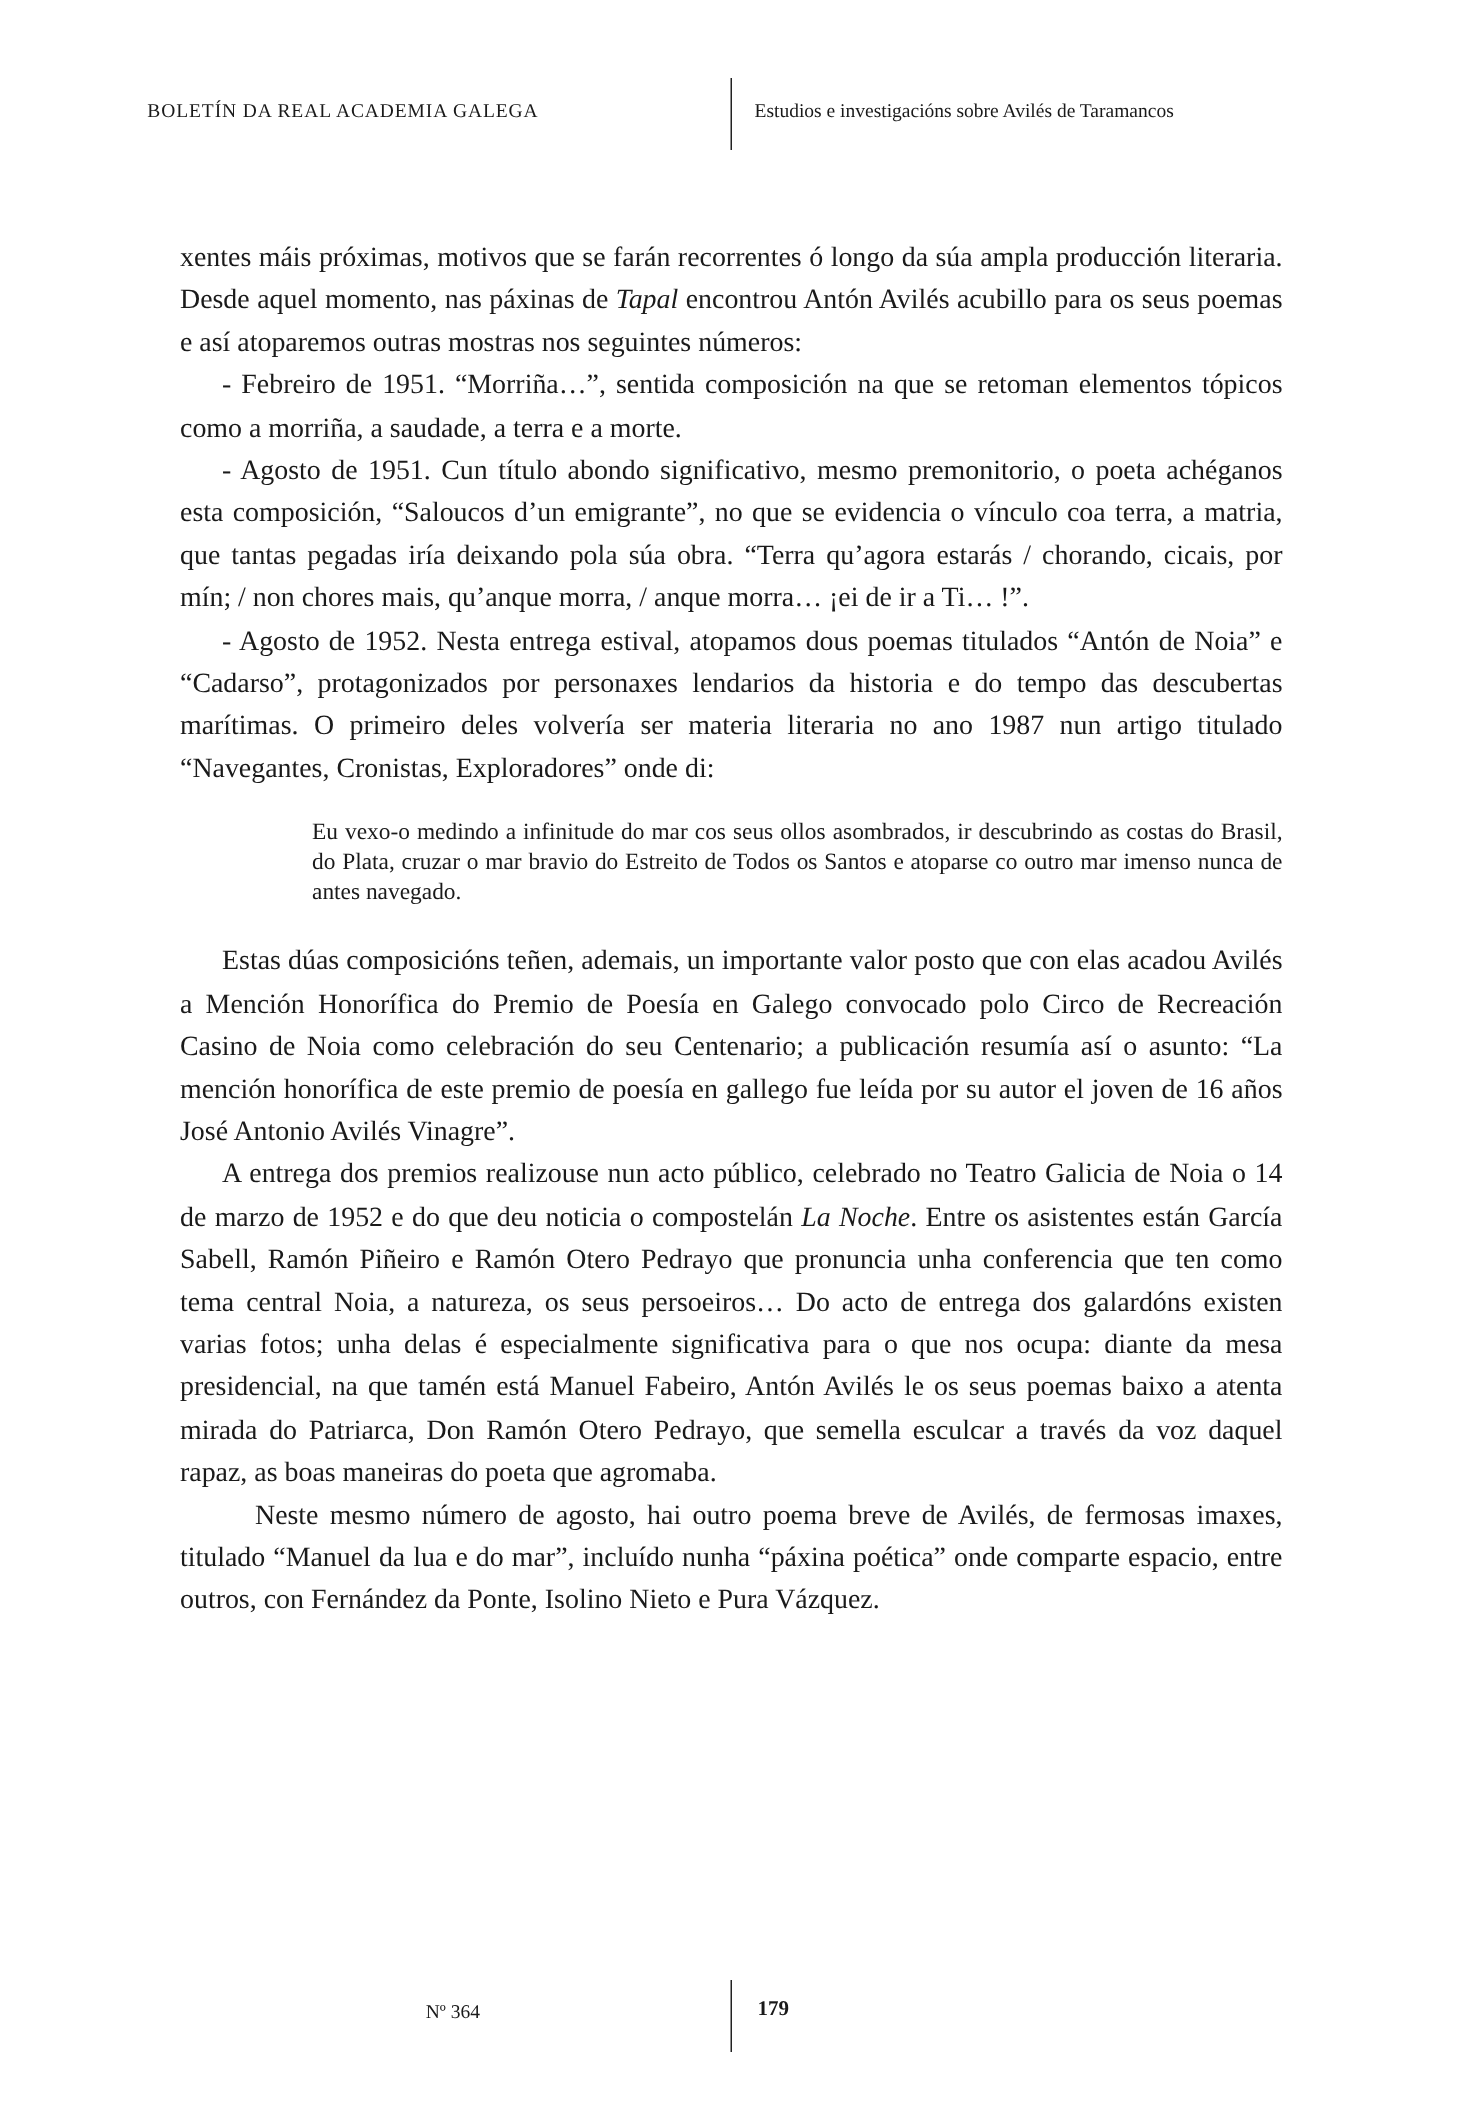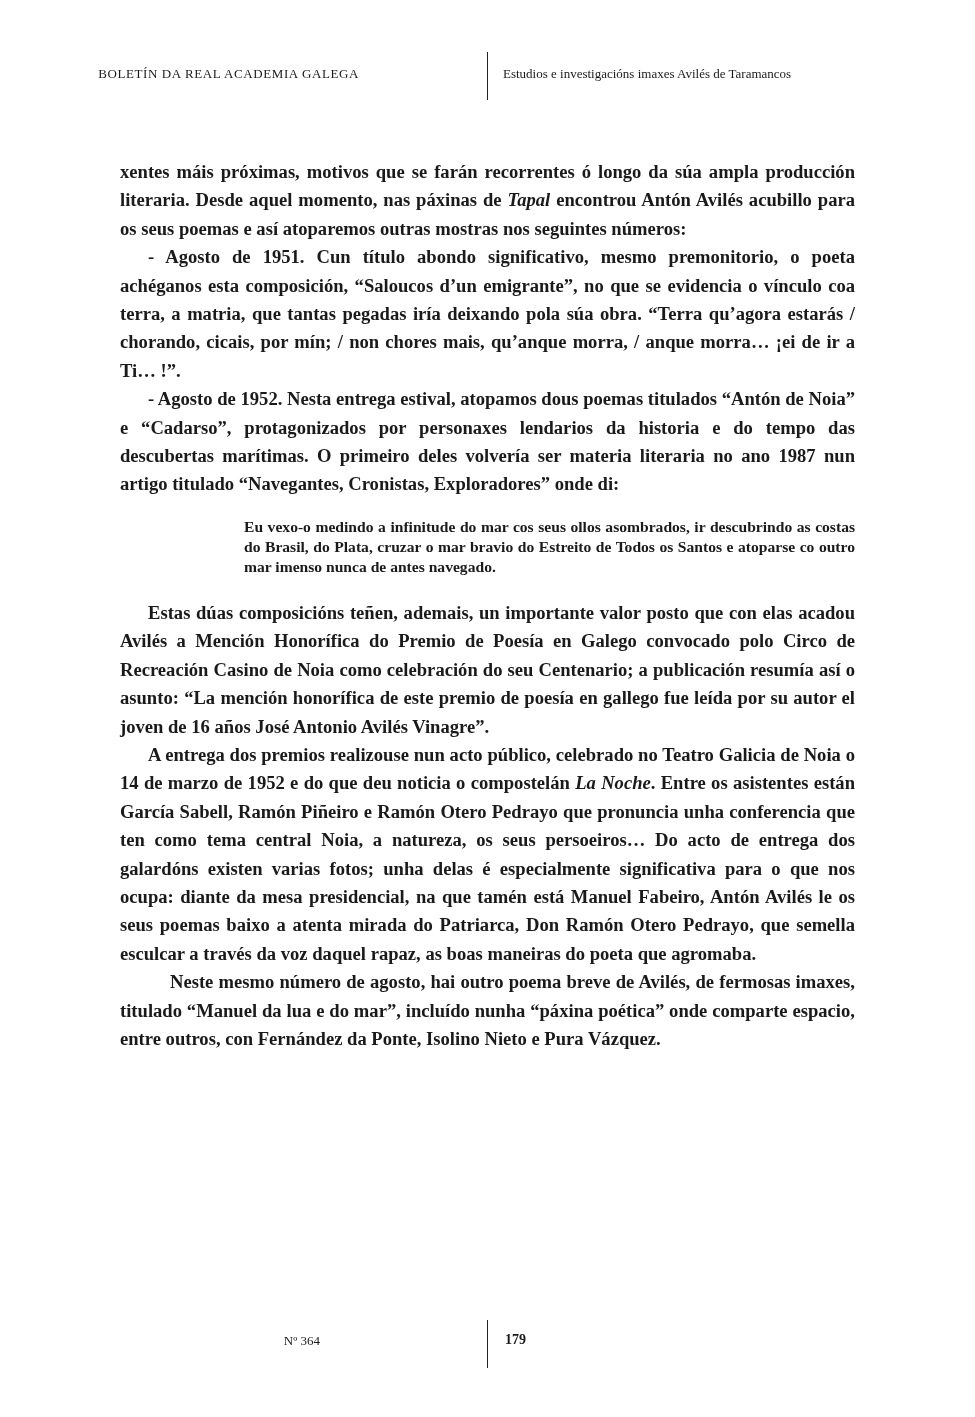--- a/index.html
+++ b/index.html
@@ -19,53 +19,54 @@
     position: absolute; left: 487px; top: 0; width: 1px; height: 48px; background: #222;
   }
   .rh-right {
     position: absolute; left: 503px; top: 14px;
     font-size: 13px; white-space: nowrap;
   }
   .body-text {
     position: absolute; left: 120px; top: 158px; width: 735px;
     font-size: 18.6px; line-height: 28.4px; text-align: justify;
   }
-  .body-text p { margin: 0; font-weight: bold; }
+  .body-text p { margin: 0; }
   .indent { text-indent: 28px; }
   .indent-large { text-indent: 50px; }
   .quote {
     margin: 18px 0 22px 88px !important;
     font-size: 15.6px; line-height: 20px; text-align: justify;
   }
-  .quote-line { display: block; margin-left: 36px; }
+  .quote-line { display: block; }
   em { font-style: italic; }
   .footer {
     position: absolute; top: 1320px; left: 0; width: 825px; height: 48px;
   }
   .ft-left {
     position: absolute; right: 505px; top: 13px; font-size: 13px; white-space: nowrap;
   }
   .ft-divider {
     position: absolute; left: 487px; top: 0; width: 1px; height: 48px; background: #222;
   }
   .ft-right {
     position: absolute; left: 505px; top: 12px; font-size: 14px; font-weight: bold; white-space: nowrap;
   }
 </style>
 </head>
 <body>
 
 <div class="running-header">
   <span class="rh-left">BOLETÍN DA REAL ACADEMIA GALEGA</span>
   <span class="rh-divider"></span>
-  <span class="rh-right">Estudios e investigacións imaxes Avilés de Taramancos</span>
+  <span class="rh-right">Estudios e investigacións sobre Avilés de Taramancos</span>
 </div>
 
 <div class="body-text">
   <p><span>xentes máis próximas, motivos que se farán recorrentes ó longo da súa ampla producción literaria. Desde aquel momento, nas páxinas de </span><em>Tapal</em><span> encontrou Antón Avilés acubillo para os seus poemas e así atoparemos outras mostras nos seguintes números:</span></p>
+  <p class="indent">- Febreiro de 1951. “Morriña…”, sentida composición na que se retoman elementos tópicos como a morriña, a saudade, a terra e a morte.</p>
   <p class="indent">- Agosto de 1951. Cun título abondo significativo, mesmo premonitorio, o poeta achéganos esta composición, “Saloucos d’un emigrante”, no que se evidencia o vínculo coa terra, a matria, que tantas pegadas iría deixando pola súa obra. “Terra qu’agora estarás / chorando, cicais, por mín; / non chores mais, qu’anque morra, / anque morra… ¡ei de ir a Ti… !”.</p>
   <p class="indent">- Agosto de 1952. Nesta entrega estival, atopamos dous poemas titulados “Antón de Noia” e “Cadarso”, protagonizados por personaxes lendarios da historia e do tempo das descubertas marítimas. O primeiro deles volvería ser materia literaria no ano 1987 nun artigo titulado “Navegantes, Cronistas, Exploradores” onde di:</p>
   <p class="quote">
     <span class="quote-line">Eu vexo-o medindo a infinitude do mar cos seus ollos asombrados, ir descubrindo as costas do Brasil, do Plata, cruzar o mar bravio do Estreito de Todos os Santos e atoparse co outro mar imenso nunca de antes navegado.</span>
   </p>
   <p class="indent">Estas dúas composicións teñen, ademais, un importante valor posto que con elas acadou Avilés a Mención Honorífica do Premio de Poesía en Galego convocado polo Circo de Recreación Casino de Noia como celebración do seu Centenario; a publicación resumía así o asunto: “La mención honorífica de este premio de poesía en gallego fue leída por su autor el joven de 16 años José Antonio Avilés Vinagre”.</p>
   <p class="indent"><span>A entrega dos premios realizouse nun acto público, celebrado no Teatro Galicia de Noia o 14 de marzo de 1952 e do que deu noticia o compostelán </span><em>La Noche</em><span>. Entre os asistentes están García Sabell, Ramón Piñeiro e Ramón Otero Pedrayo que pronuncia unha conferencia que ten como tema central Noia, a natureza, os seus persoeiros… Do acto de entrega dos galardóns existen varias fotos; unha delas é especialmente significativa para o que nos ocupa: diante da mesa presidencial, na que tamén está Manuel Fabeiro, Antón Avilés le os seus poemas baixo a atenta mirada do Patriarca, Don Ramón Otero Pedrayo, que semella esculcar a través da voz daquel rapaz, as boas maneiras do poeta que agromaba.</span></p>
   <p class="indent-large">Neste mesmo número de agosto, hai outro poema breve de Avilés, de fermosas imaxes, titulado “Manuel da lua e do mar”, incluído nunha “páxina poética” onde comparte espacio, entre outros, con Fernández da Ponte, Isolino Nieto e Pura Vázquez.</p>
 </div>
 

